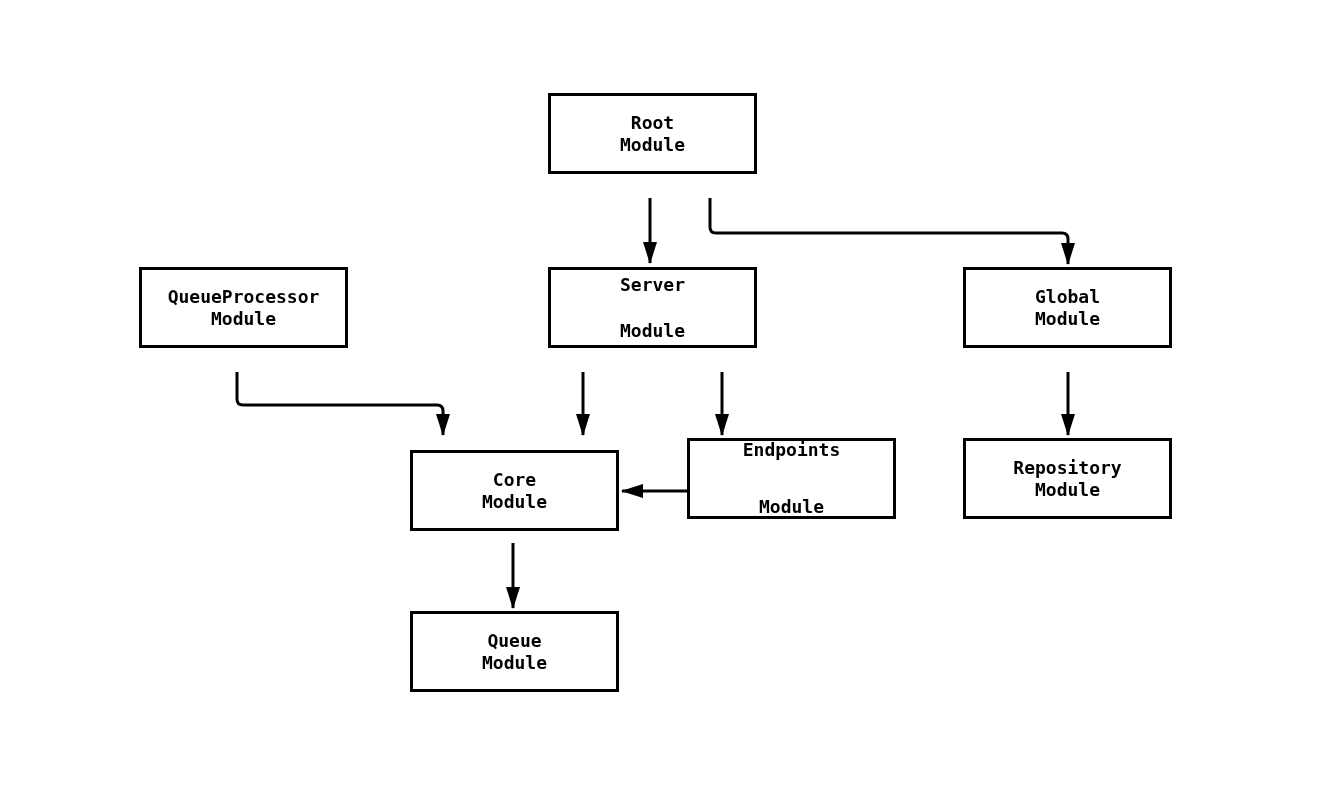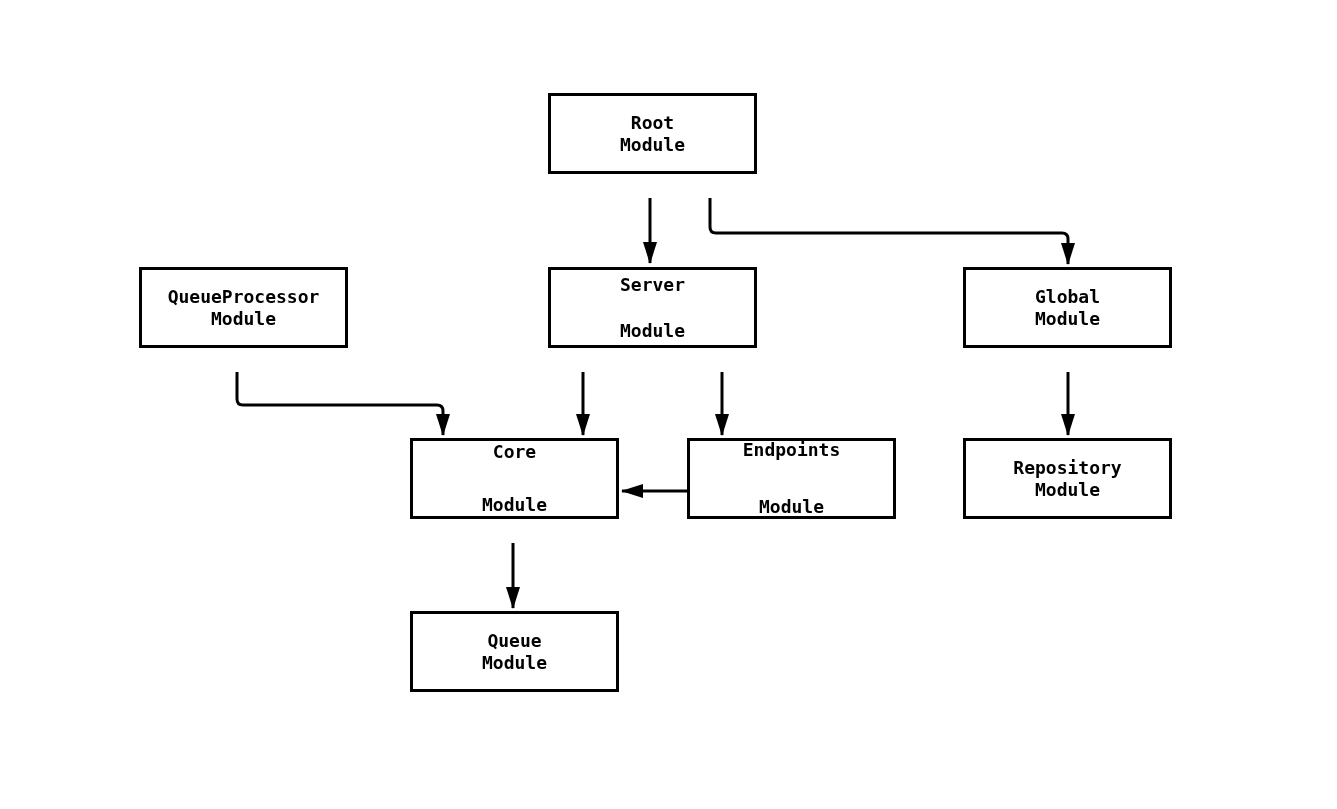--- a/index.html
+++ b/index.html
@@ -44,21 +44,21 @@
     font-weight: bold;
     font-size: 18px;
     line-height: 22px;
     letter-spacing: 0px;
   }
   .node span { display: block; }
   .pos-root           { left: 548px; top: 93px;  }
   .pos-queueprocessor { left: 139px; top: 267px; text-align: center; }
   .pos-server         { left: 548px; top: 267px; gap: 24px; }
   .pos-global         { left: 963px; top: 267px; }
-  .pos-core           { left: 410px; top: 438px; justify-content: space-between; }
+  .pos-core           { left: 410px; top: 450px; }
   .pos-endpoints      { left: 687px; top: 438px; gap: 35px; }
   .pos-repository     { left: 963px; top: 438px; align-items: center; }
   .pos-queue          { left: 410px; top: 611px; }
 </style>
 </head>
 <body>
 
 <div id="stage">
 
   <svg id="edge-layer" viewBox="0 0 1337 809" xmlns="http://www.w3.org/2000/svg">

